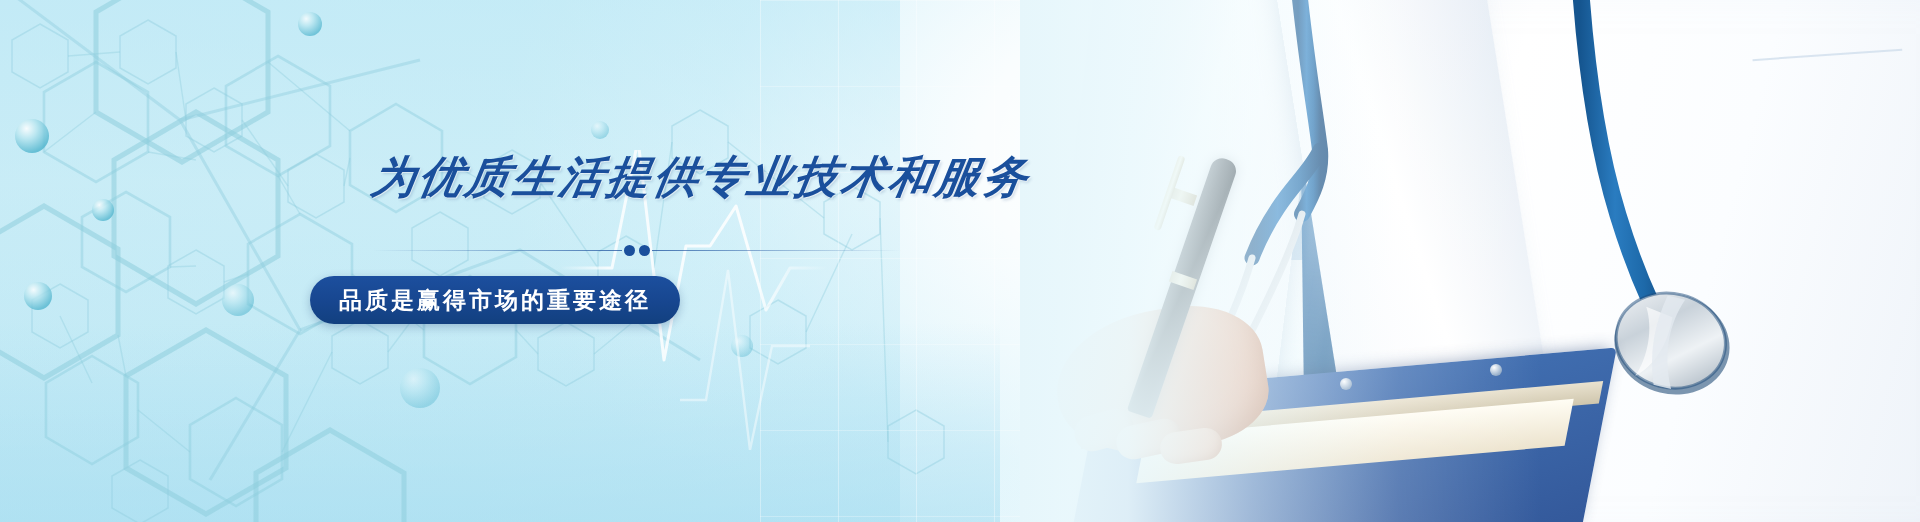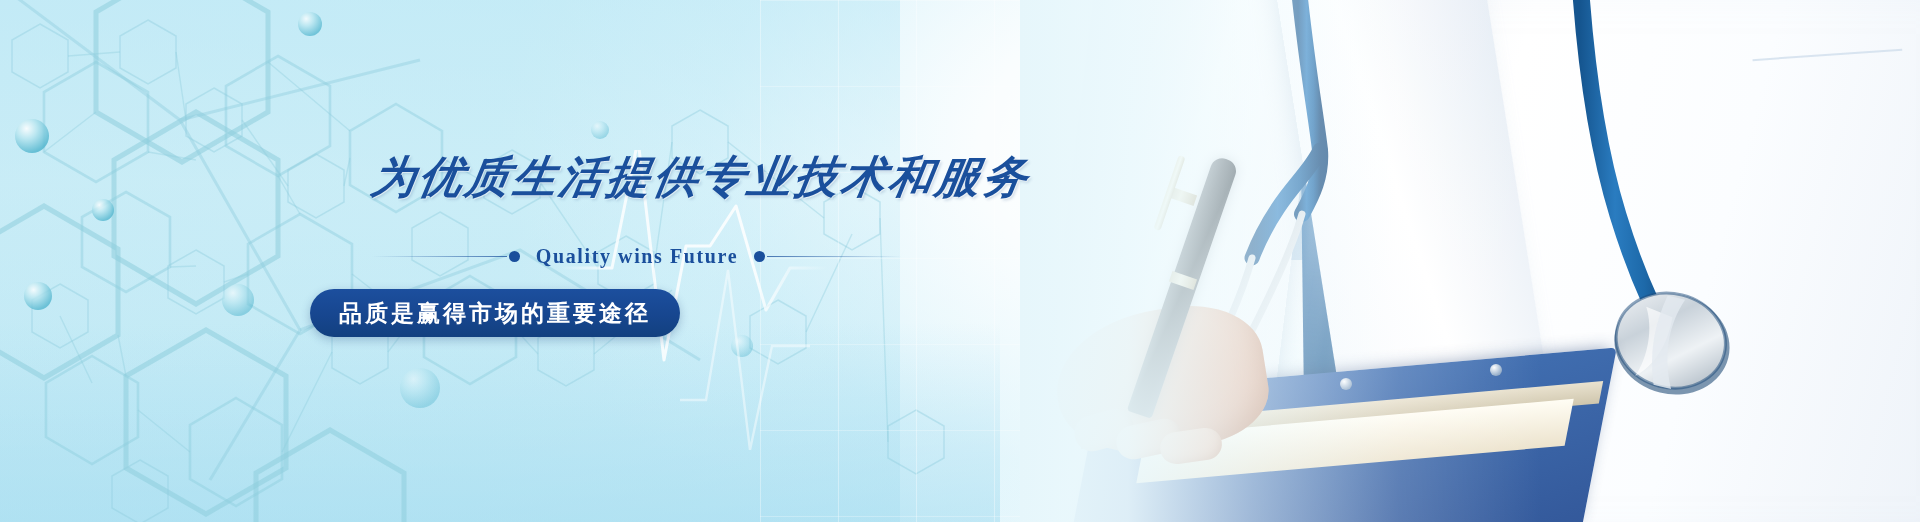--- a/index.html
+++ b/index.html
@@ -219,21 +219,20 @@
     white-space:nowrap;
   }
 
   .pill{
     position:absolute; left:310px; top:276px;
     width:370px; height:48px;
     background:linear-gradient(180deg,#1c4f9e 0%,#17468f 55%,#12407f 100%);
     border-radius:26px;
     display:flex; align-items:center; justify-content:center;
     box-shadow:0 3px 10px rgba(20,60,120,.28);
-    margin-top:13px;
   }
   .pill-text{
     color:#ffffff;
     font-size:23px;
     font-weight:bold;
     letter-spacing:3px;
     white-space:nowrap;
   }
 </style>
 </head>
@@ -427,21 +426,20 @@
     <div class="photo-fade"></div>
   </div>
 
   <div class="content">
 
     <div class="headline">为优质生活提供专业技术和服务</div>
 
     <div class="subline">
       <div class="sub-rule"></div>
       <div class="sub-dot"></div>
-      <div class="sub-text">Quality wins Future</div>
       <div class="sub-dot"></div>
       <div class="sub-rule right"></div>
     </div>
 
     <div class="pill">
       <span class="pill-text">品质是赢得市场的重要途径</span>
     </div>
 
   </div>
 </div>

